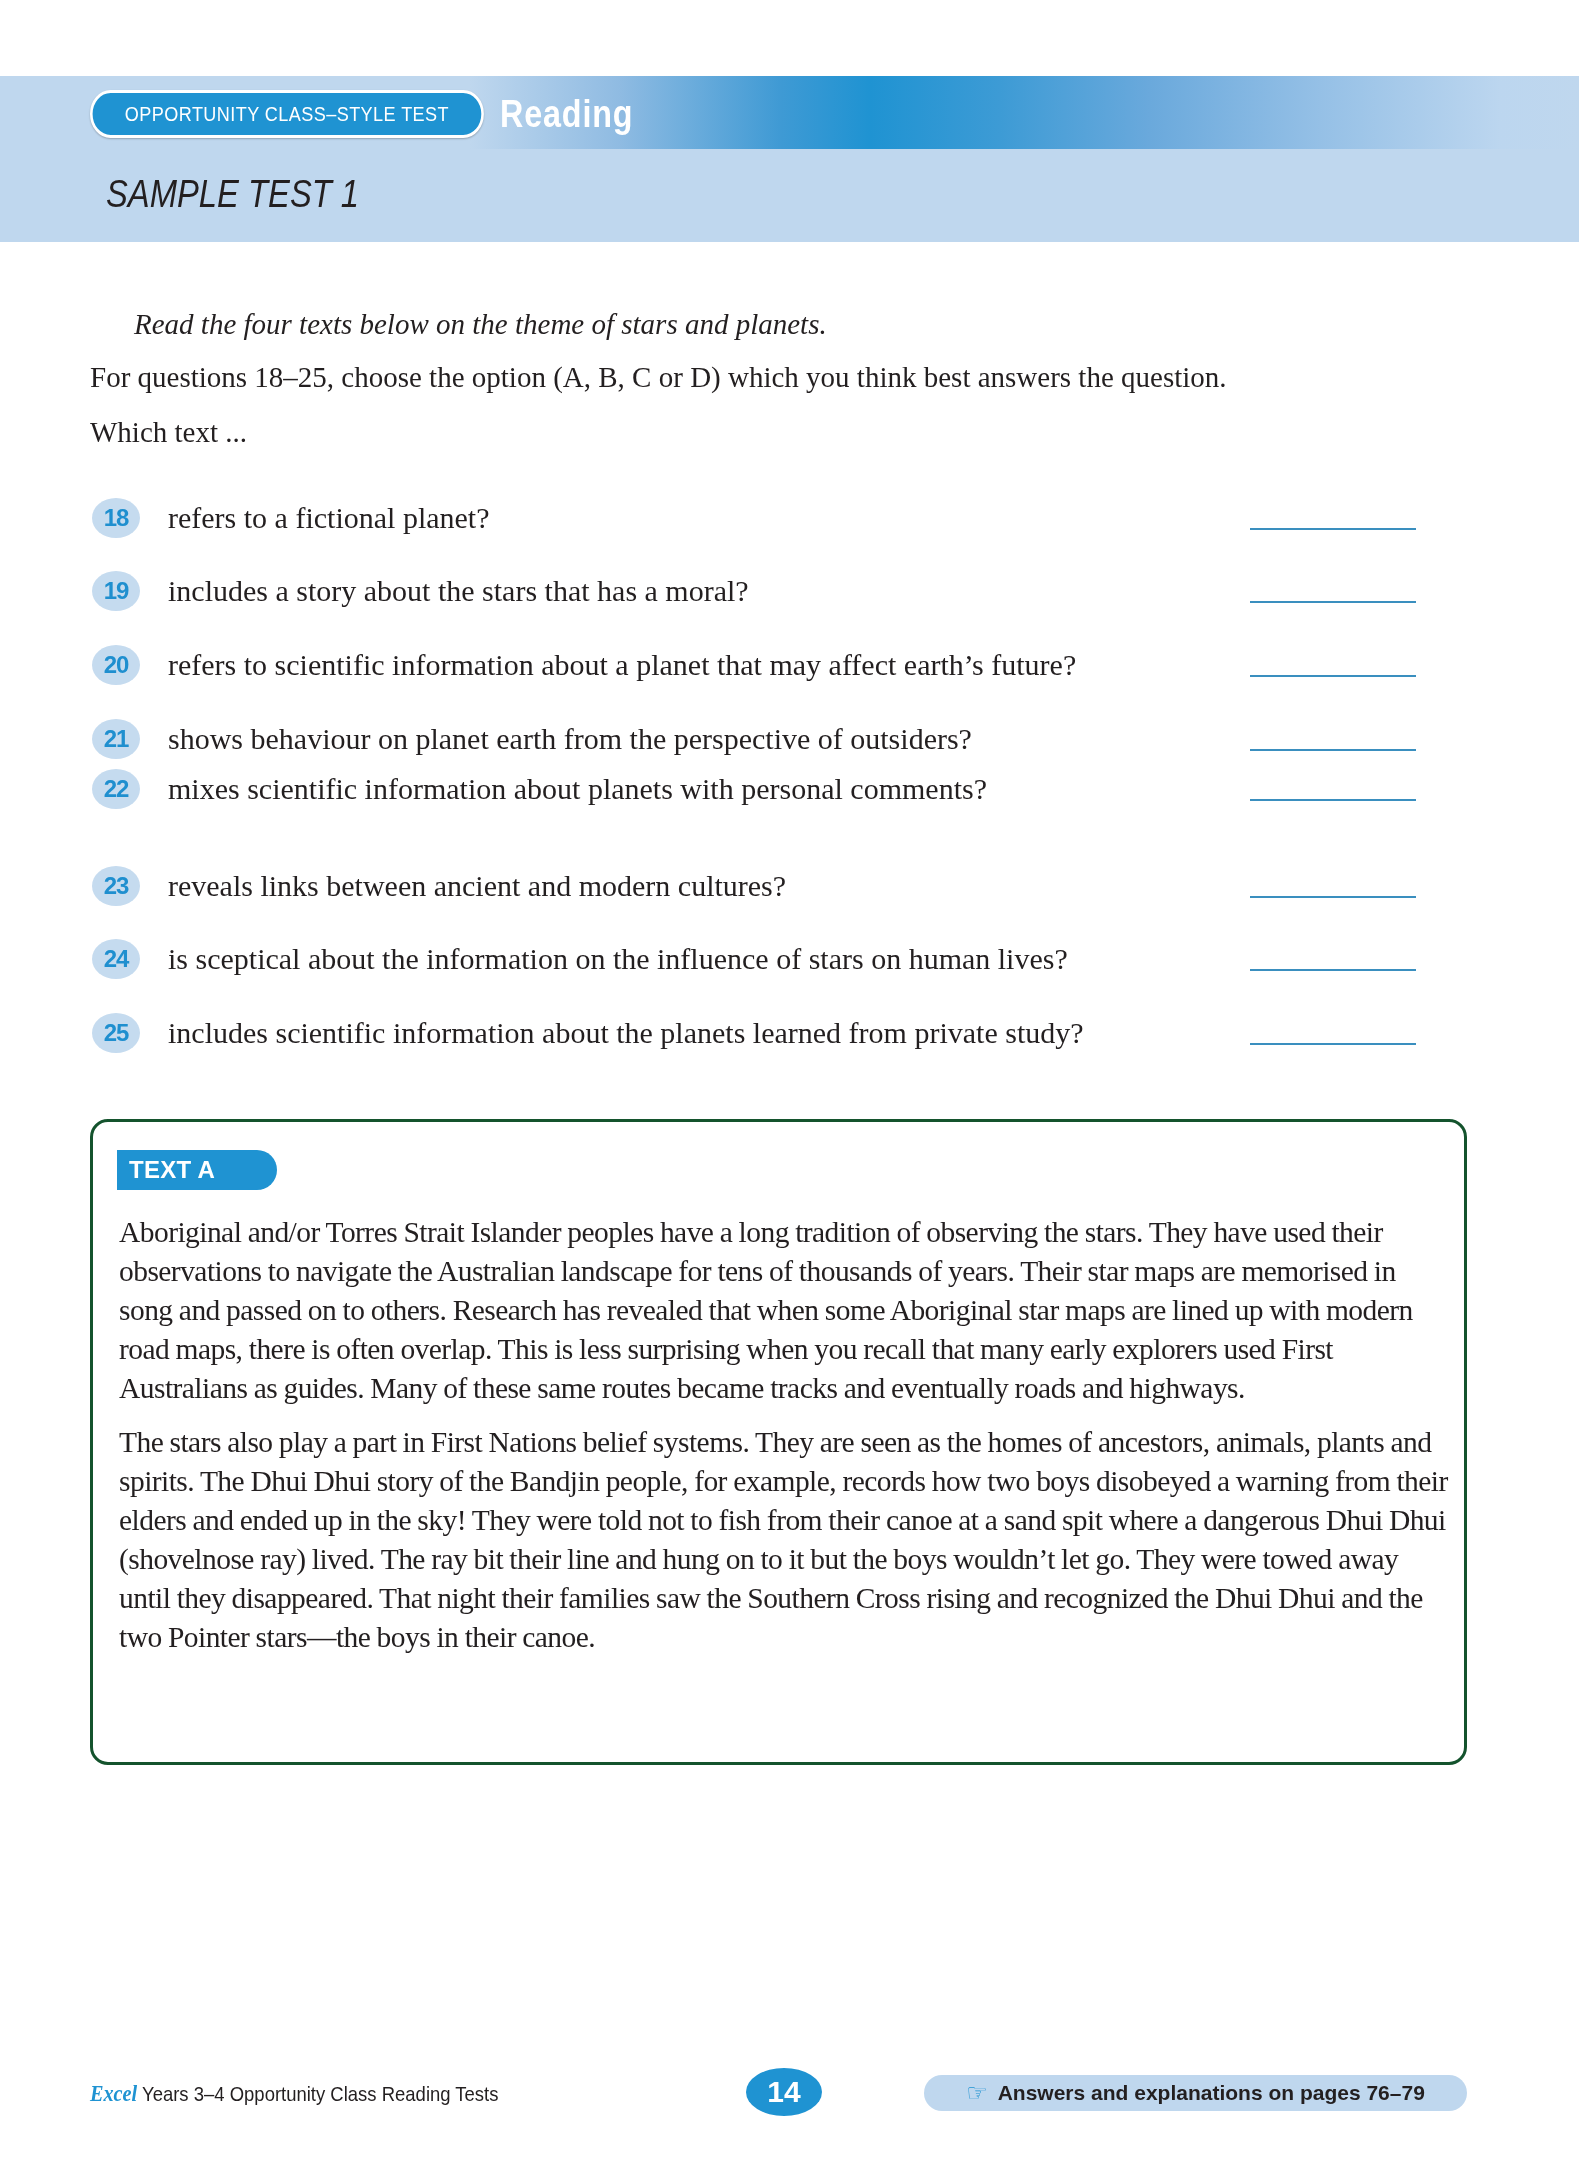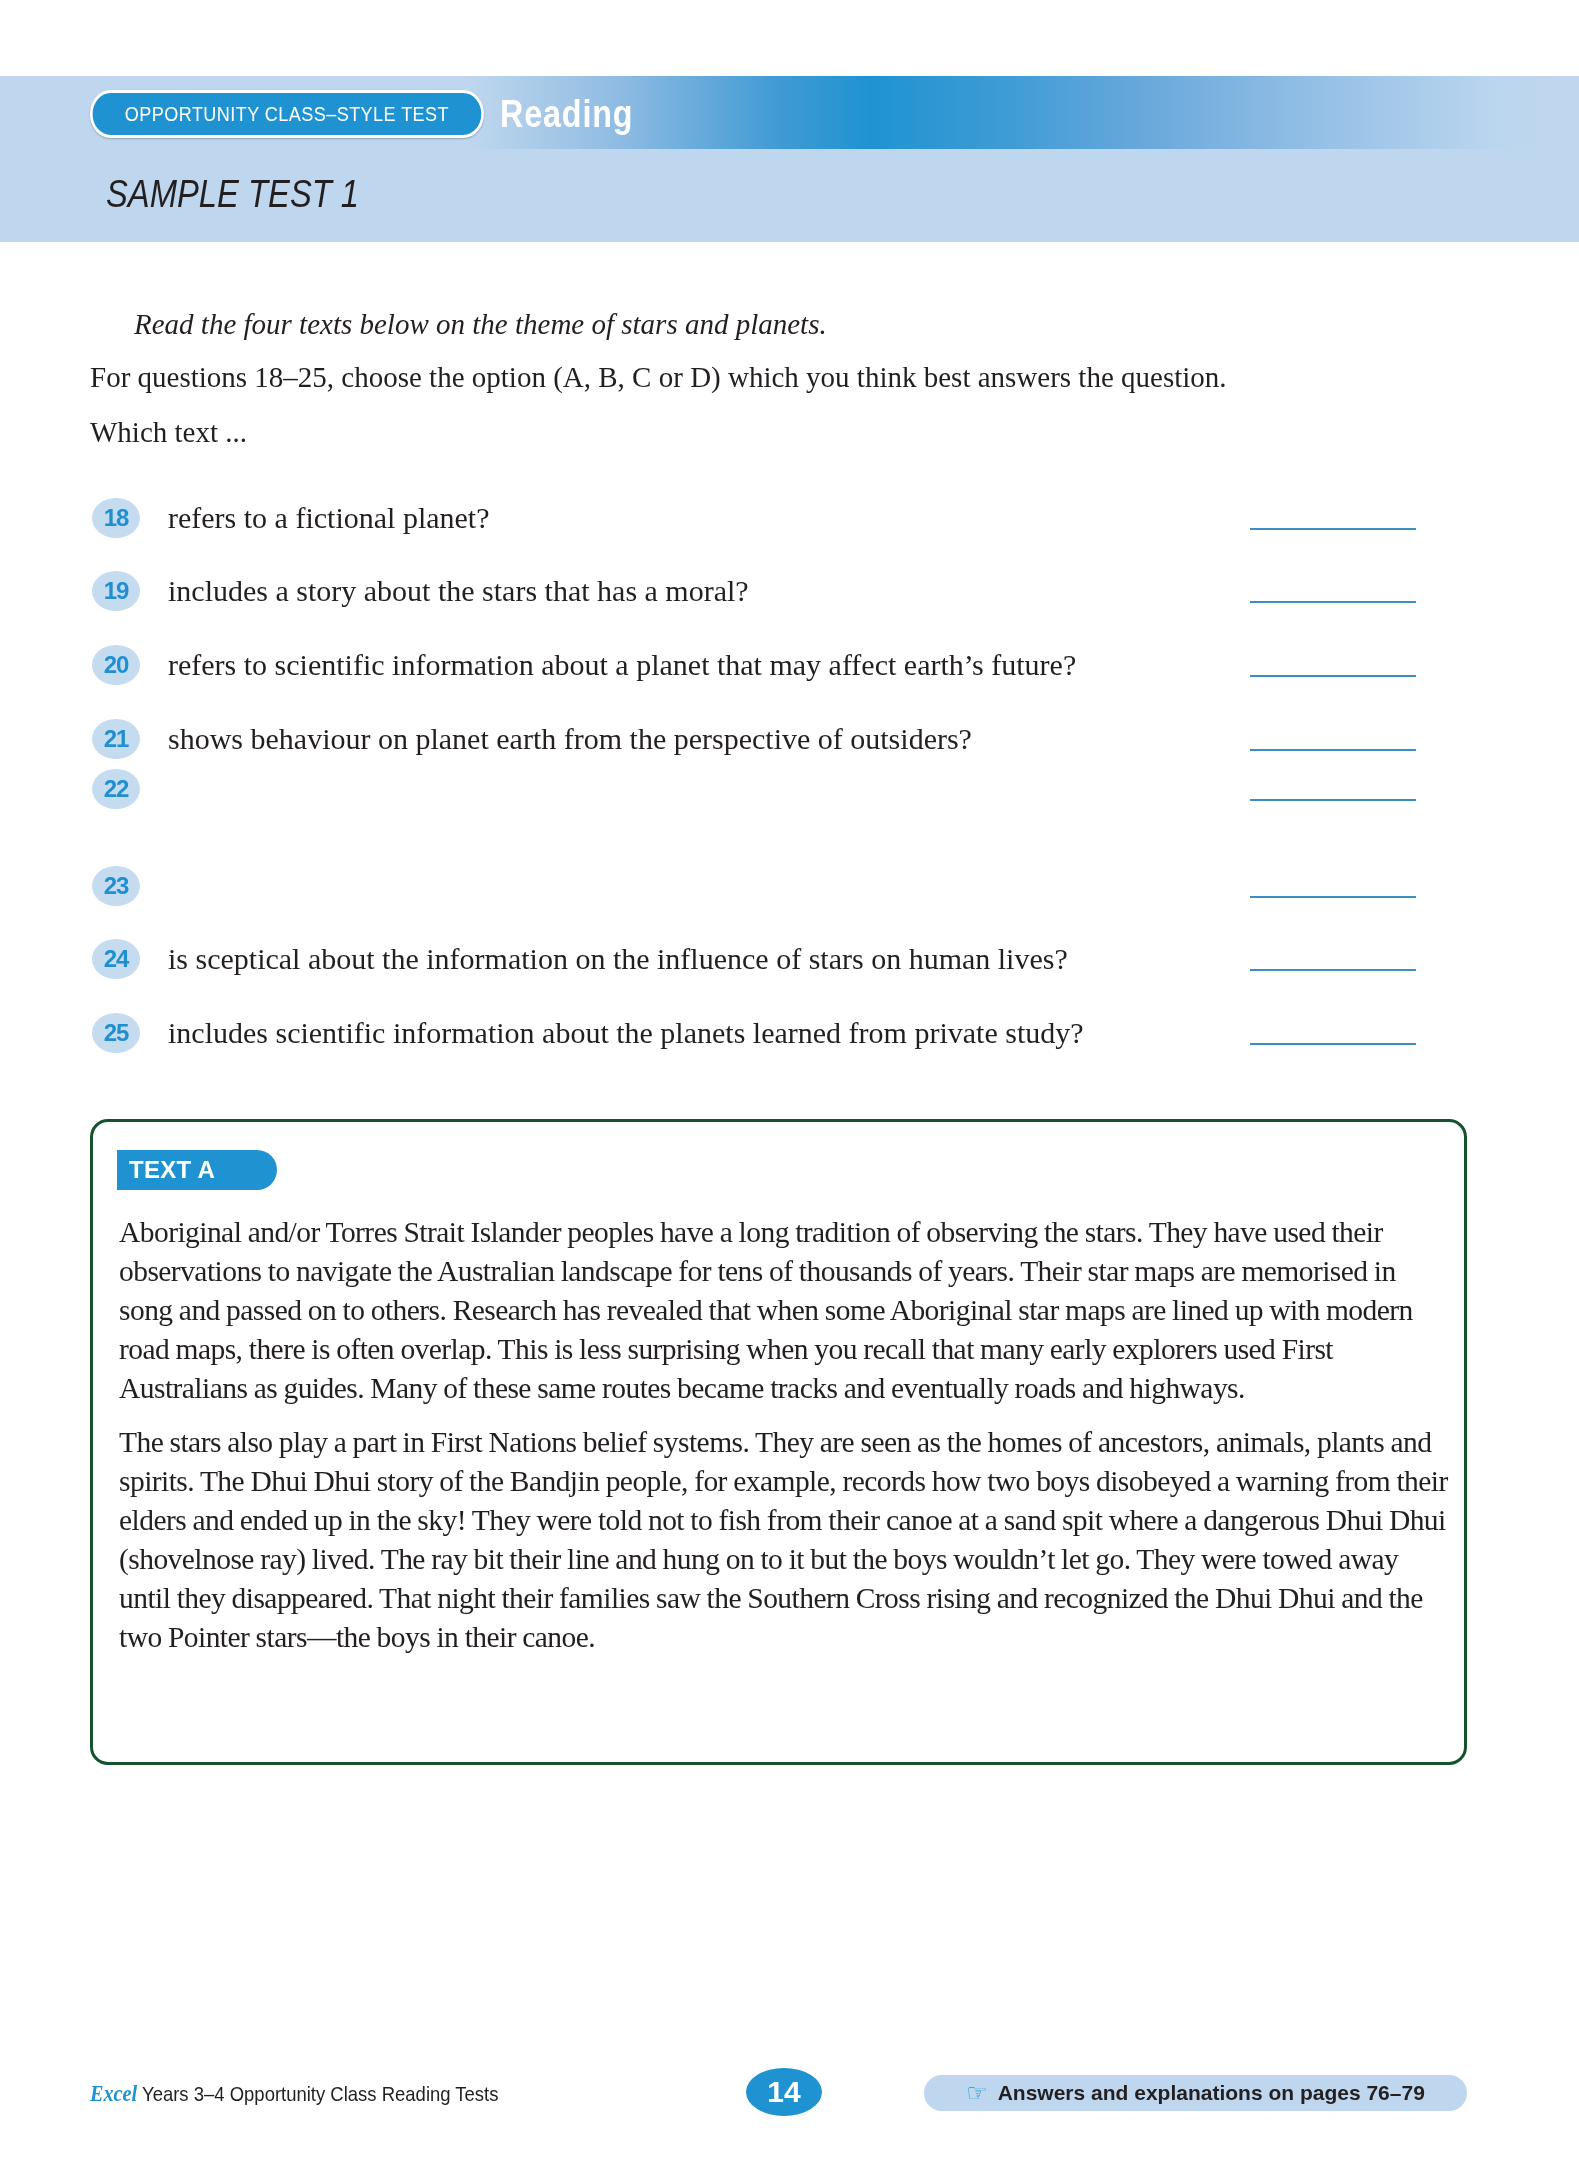--- a/index.html
+++ b/index.html
@@ -121,24 +121,26 @@
   <div class="q-text">refers to scientific information about a planet that may affect earth’s future?</div>
   <div class="q-line"></div>
 </div>
 <div class="q-row" style="top:717px">
   <div class="q-num">21</div>
   <div class="q-text">shows behaviour on planet earth from the perspective of outsiders?</div>
   <div class="q-line"></div>
 </div>
 <div class="q-row" style="top:767px">
   <div class="q-num">22</div>
+  <div class="q-text">mixes scientific information about planets with personal comments?</div>
   <div class="q-line"></div>
 </div>
 <div class="q-row" style="top:864px">
   <div class="q-num">23</div>
+  <div class="q-text">reveals links between ancient and modern cultures?</div>
   <div class="q-line"></div>
 </div>
 <div class="q-row" style="top:937px">
   <div class="q-num">24</div>
   <div class="q-text">is sceptical about the information on the influence of stars on human lives?</div>
   <div class="q-line"></div>
 </div>
 <div class="q-row" style="top:1011px">
   <div class="q-num">25</div>
   <div class="q-text">includes scientific information about the planets learned from private study?</div>

